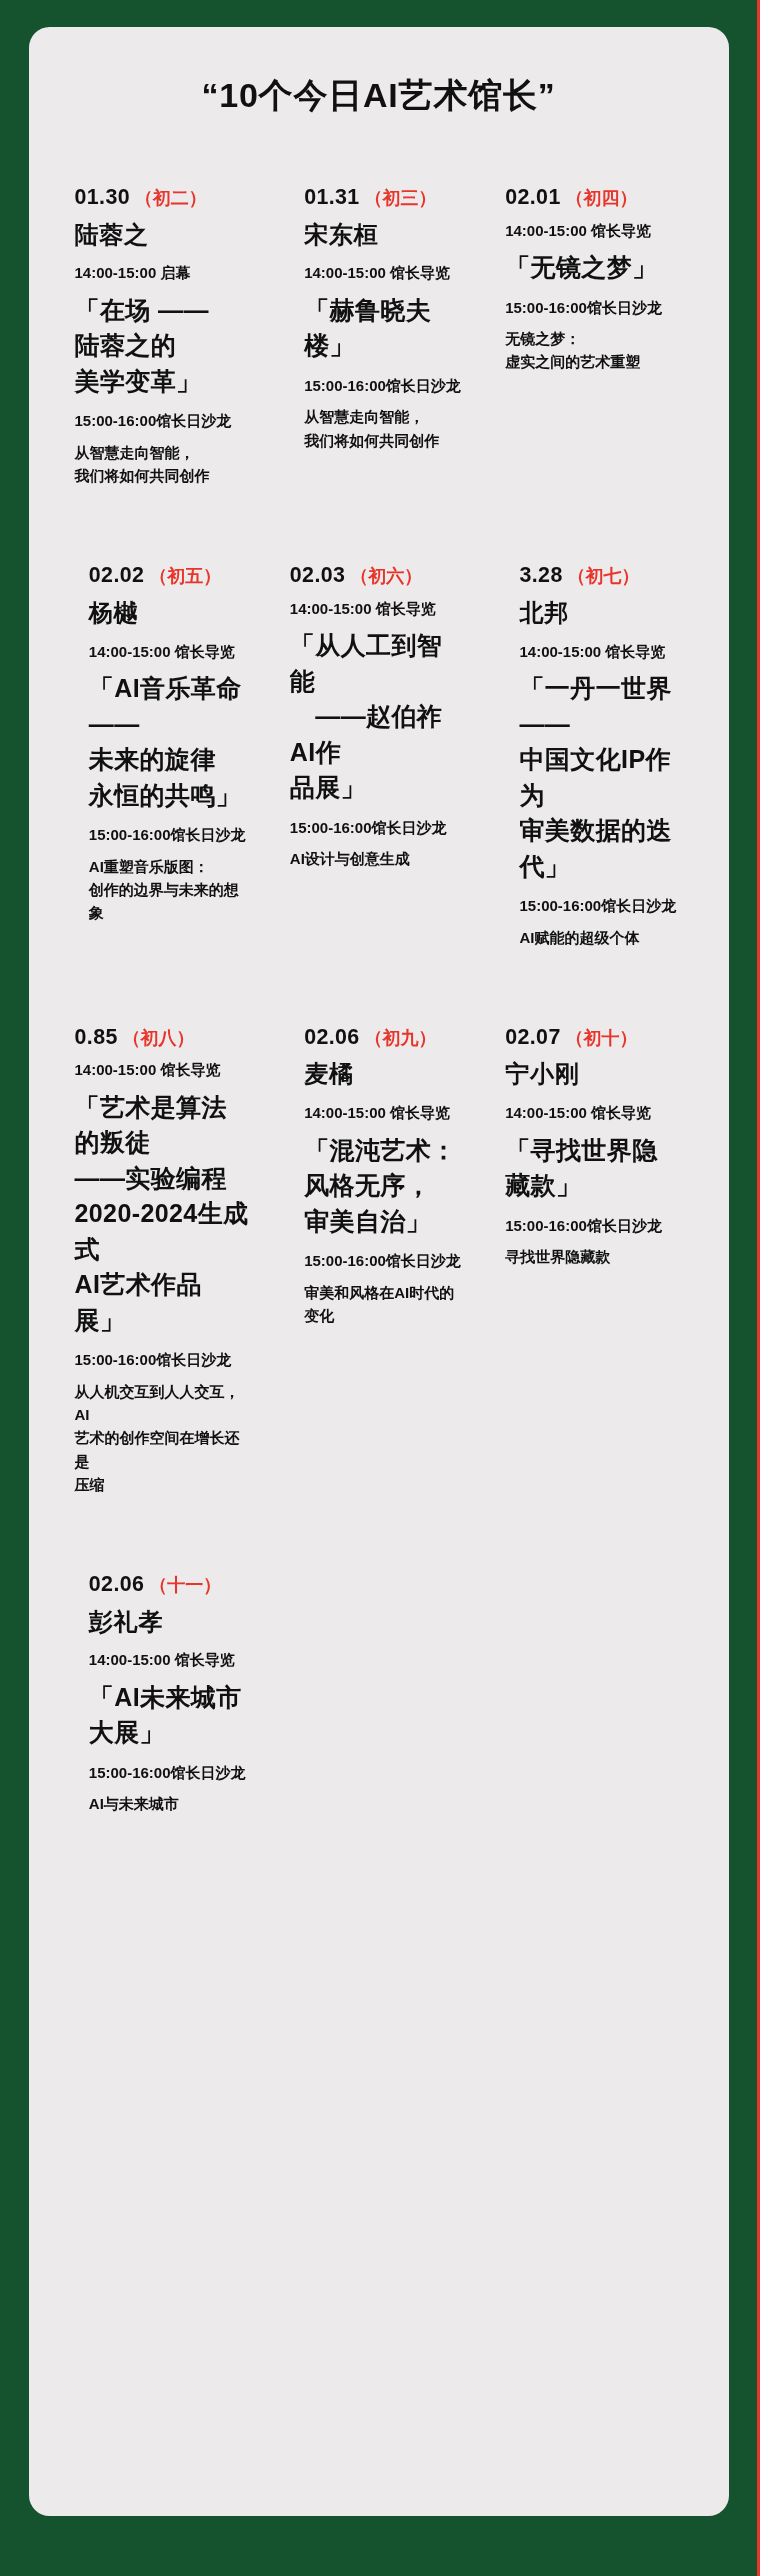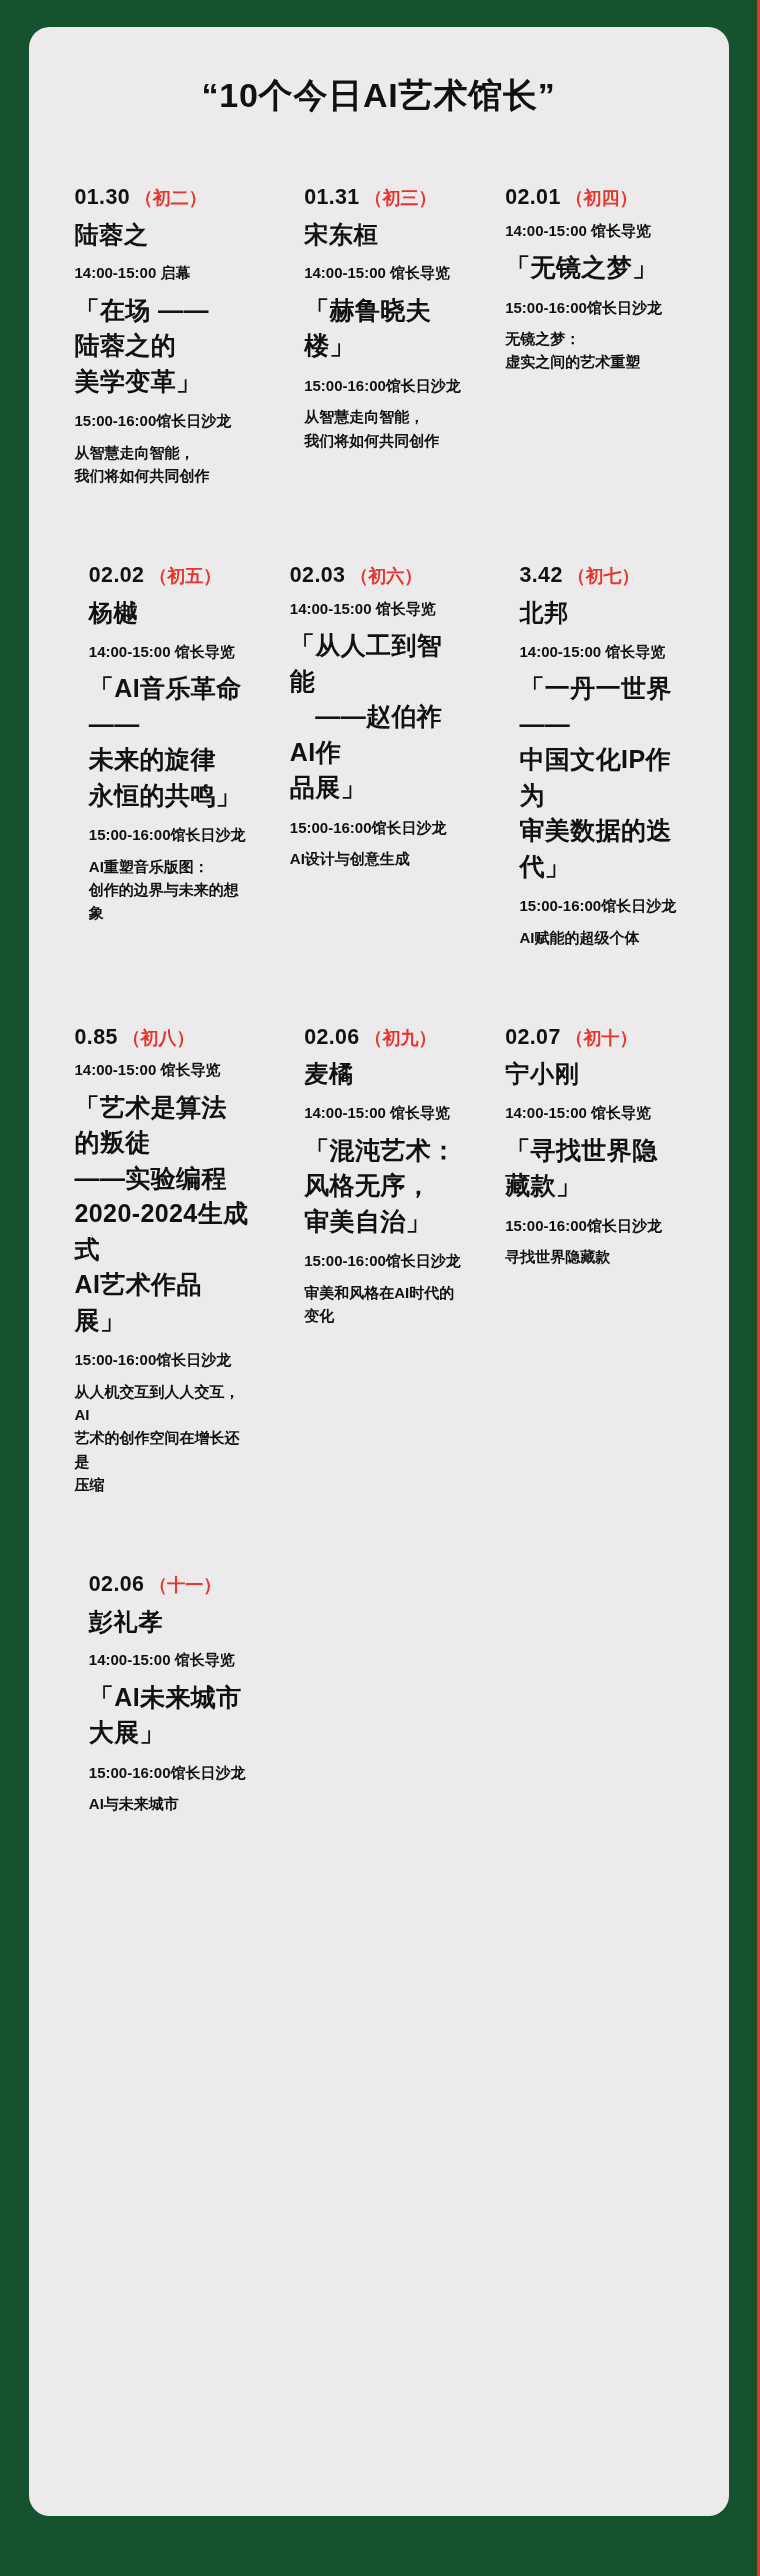--- a/index.html
+++ b/index.html
@@ -178,21 +178,21 @@
         <div class="time">14:00-15:00 馆长导览</div>
         <div class="work">「从人工到智能
 　——赵伯祚AI作
 品展」</div>
         <div class="time">15:00-16:00馆长日沙龙</div>
         <div class="desc">AI设计与创意生成</div>
       </div>
 
       <div class="cell indent">
         <div class="date-row">
-          <span class="date">3.42</span><span class="lunar">（初七）</span>
+          <span class="date">3.28</span><span class="lunar">（初七）</span>
         </div>
         <div class="name">北邦</div>
         <div class="time">14:00-15:00 馆长导览</div>
         <div class="work">「一丹一世界——
 中国文化IP作为
 审美数据的迭代」</div>
         <div class="time">15:00-16:00馆长日沙龙</div>
         <div class="desc">AI赋能的超级个体</div>
       </div>
 

